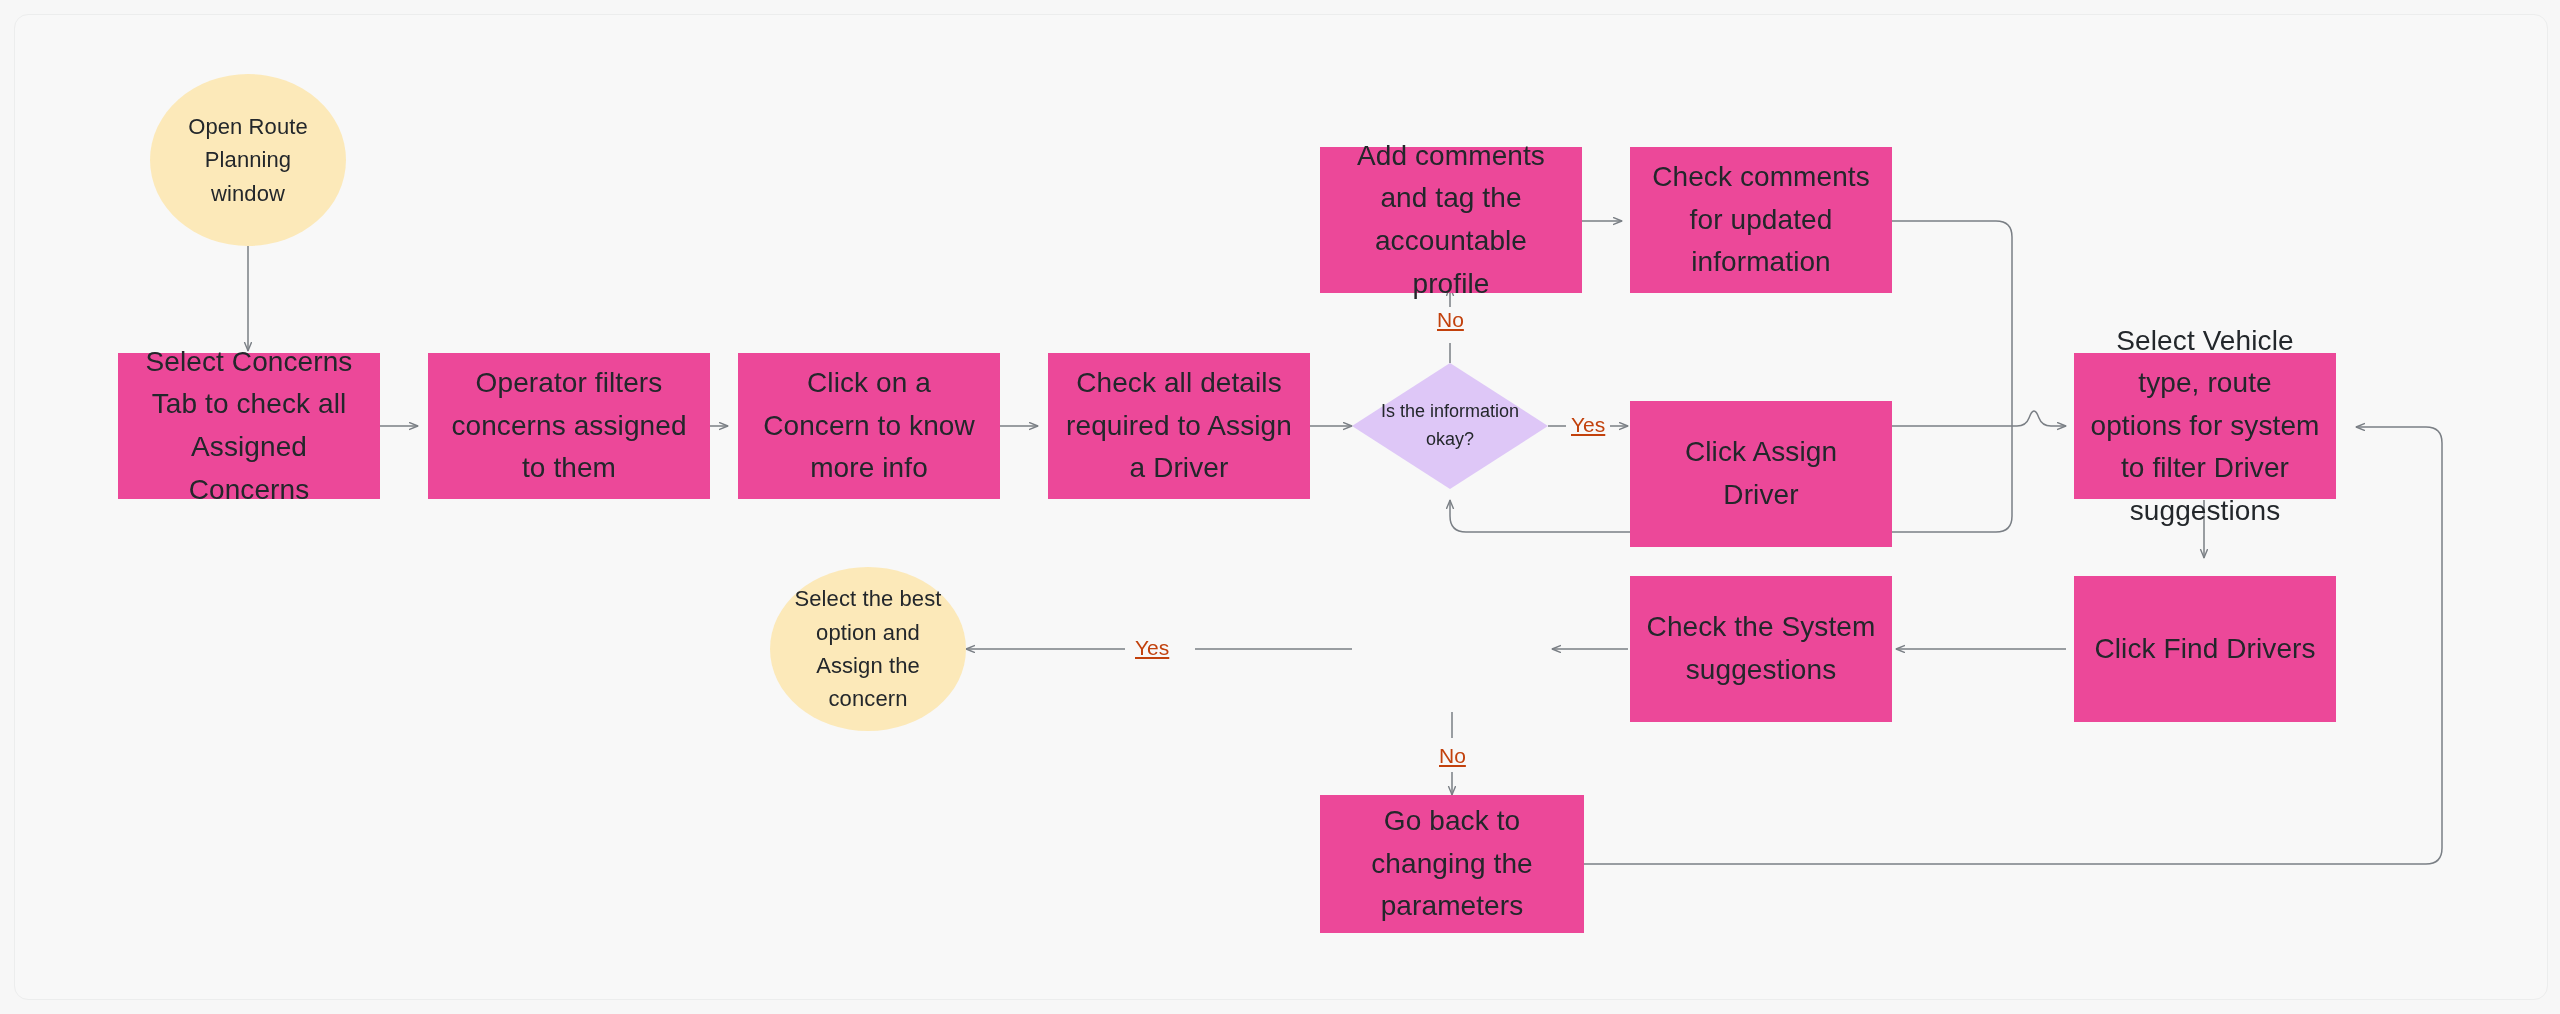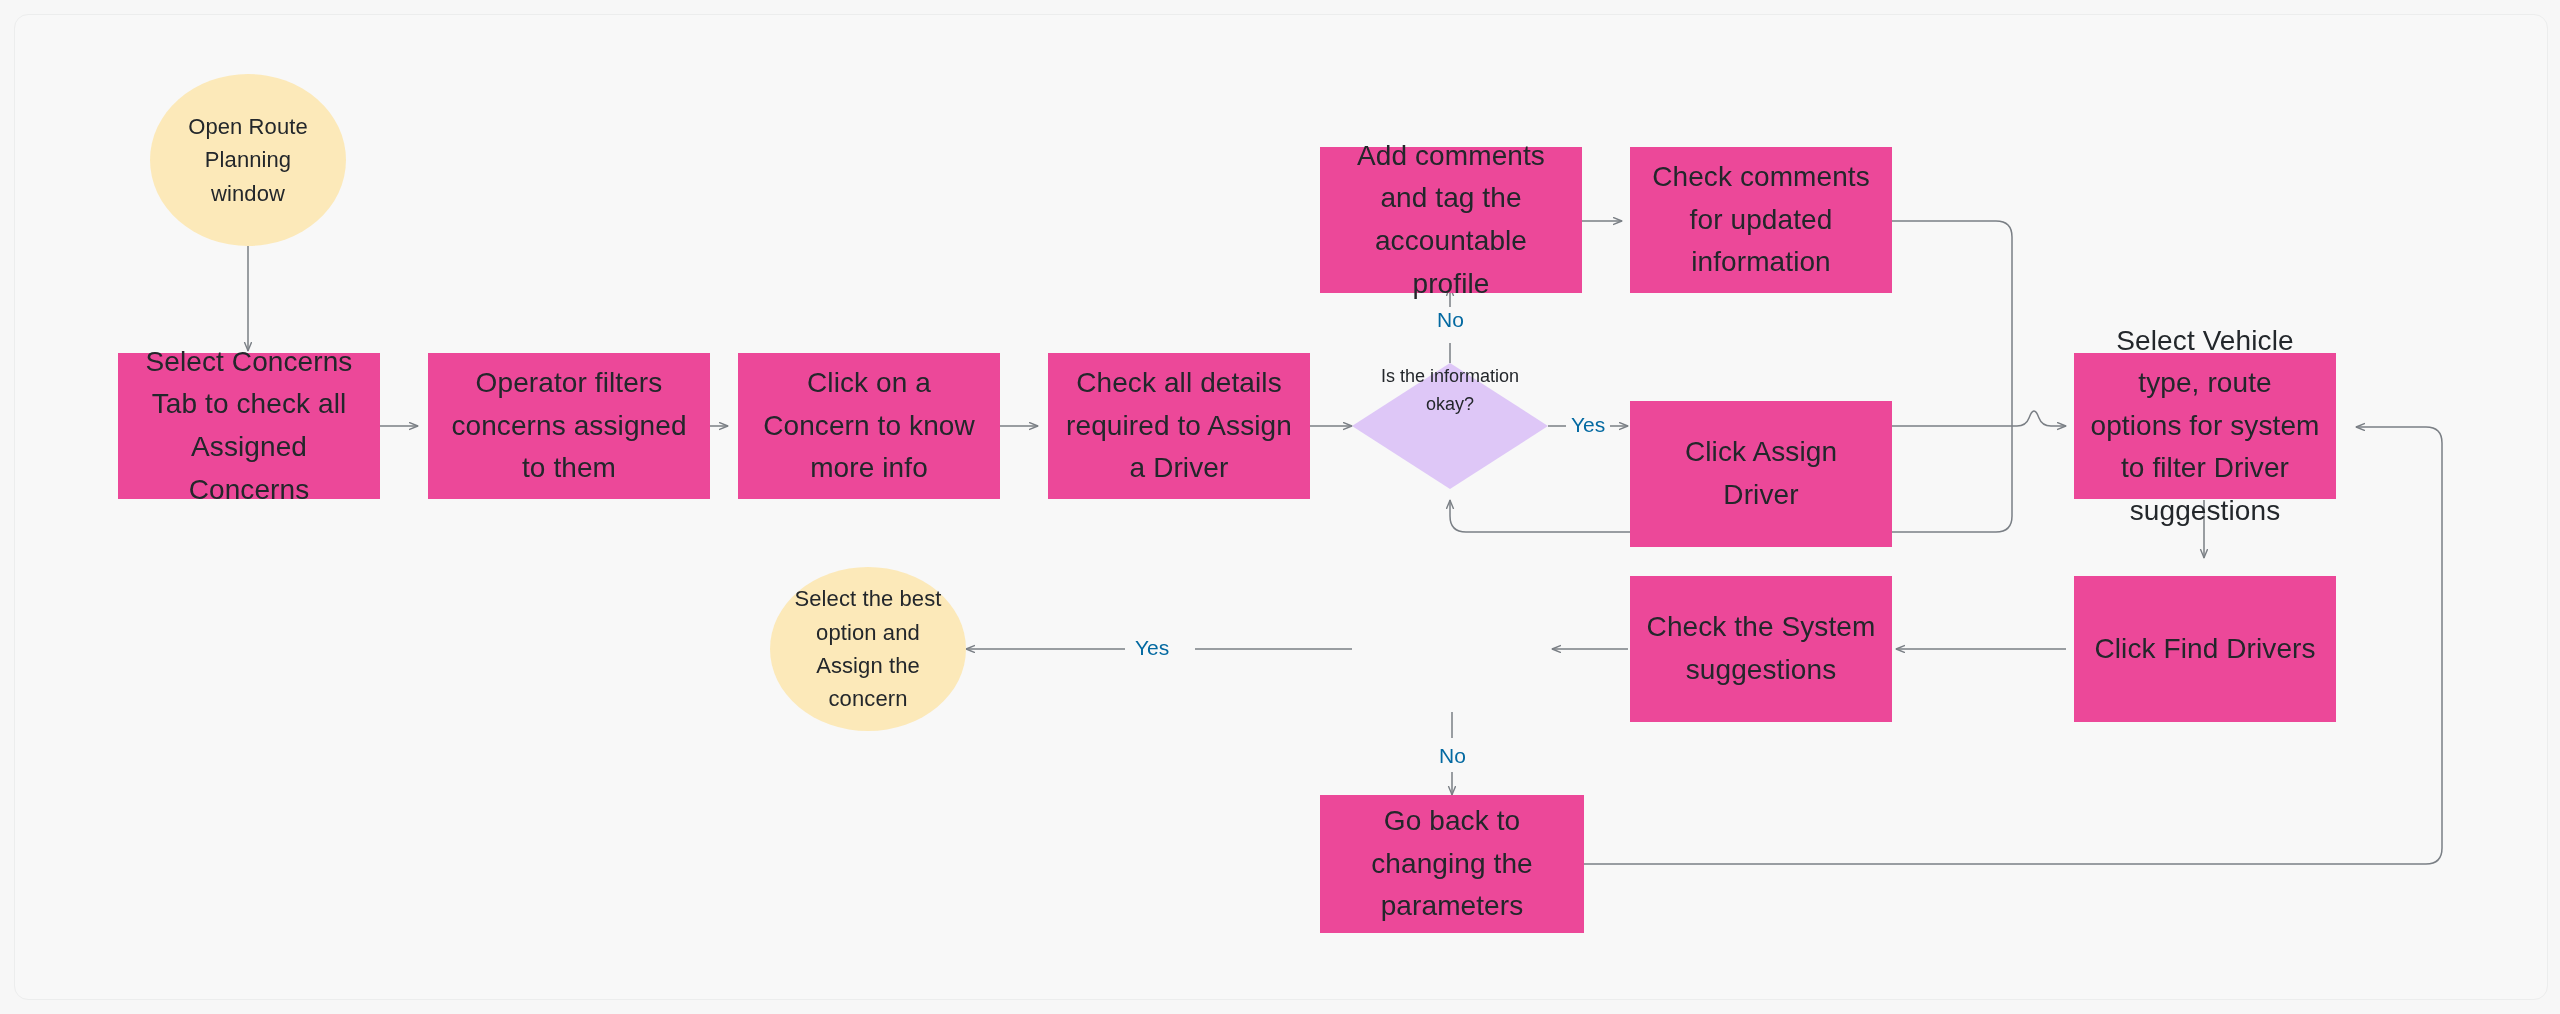--- a/index.html
+++ b/index.html
@@ -55,21 +55,21 @@
   }
   .term {
     background: #fce9b9;
     border-radius: 50%;
     font-size: 22px;
     padding: 10px 20px;
   }
   .diamond-wrap {
     position: absolute;
     display: flex;
-    align-items: flex-start;
+    align-items: center;
     justify-content: center;
   }
   .diamond-bg {
     position: absolute;
     left: 0; top: 0;
     width: 100%;
     height: 100%;
     background: #dec7f7;
     clip-path: polygon(50% 0%, 100% 50%, 50% 100%, 0% 50%);
   }
@@ -79,24 +79,25 @@
     text-align: center;
     font-size: 18px;
     line-height: 1.55;
     color: #23272b;
     width: 78%;
   }
 
   .edge-label {
     position: absolute;
     font-size: 21px;
-    color: #0369a1;
+    color: #c2410c;
     background: #f8f8f8;
     padding: 0 5px;
     white-space: nowrap;
+    text-decoration: underline;
     -webkit-font-smoothing: antialiased;
   }
 </style>
 </head>
 <body>
 
 <div id="canvas">
   <div id="frame"></div>
 
   <svg id="edges" viewBox="0 0 2560 1014" xmlns="http://www.w3.org/2000/svg">

